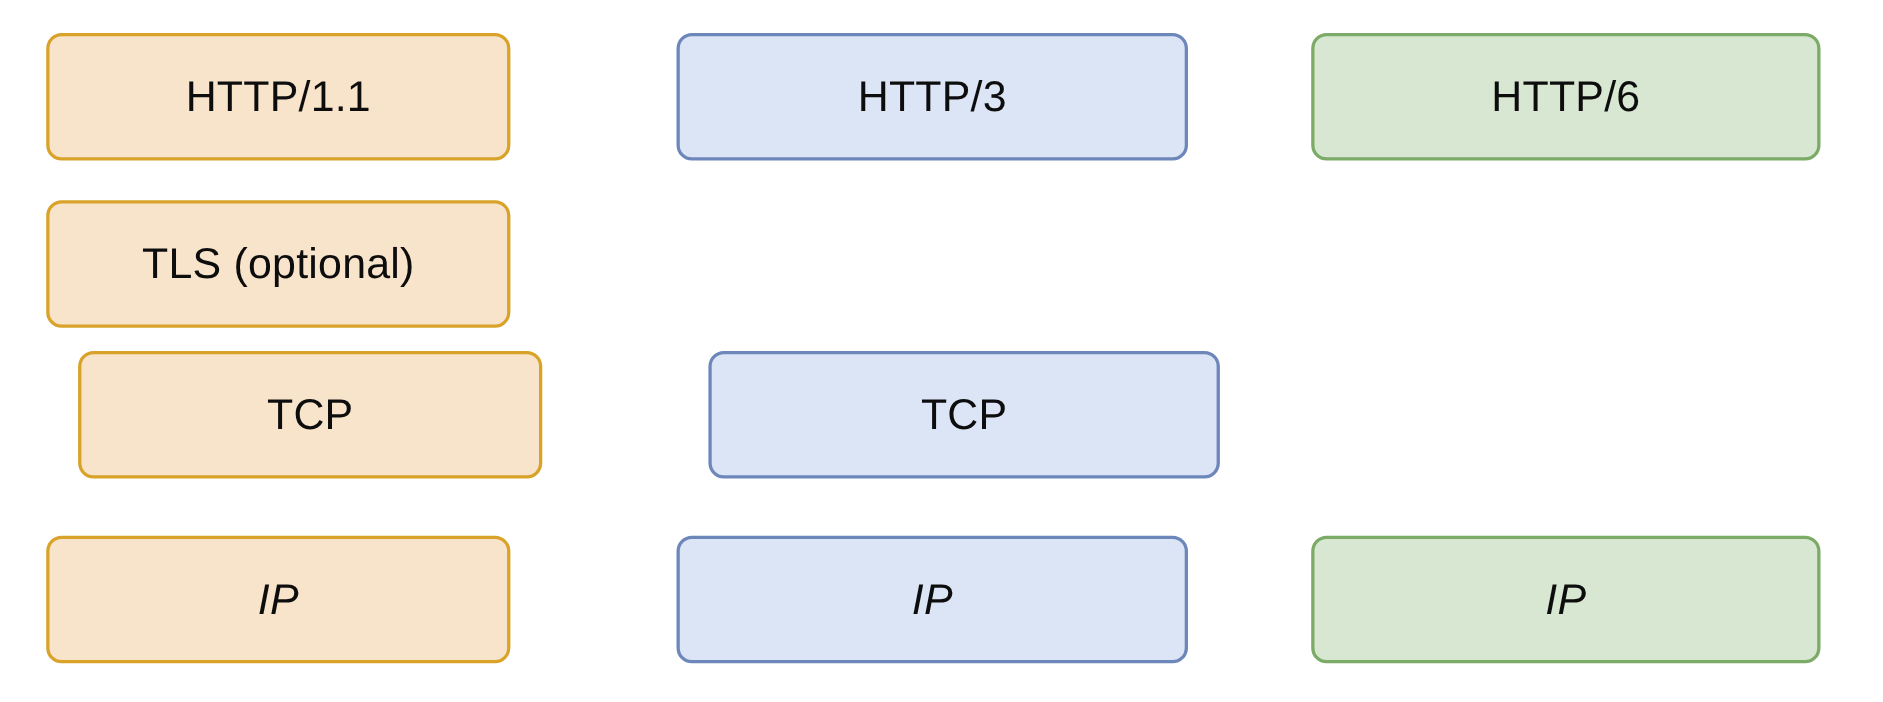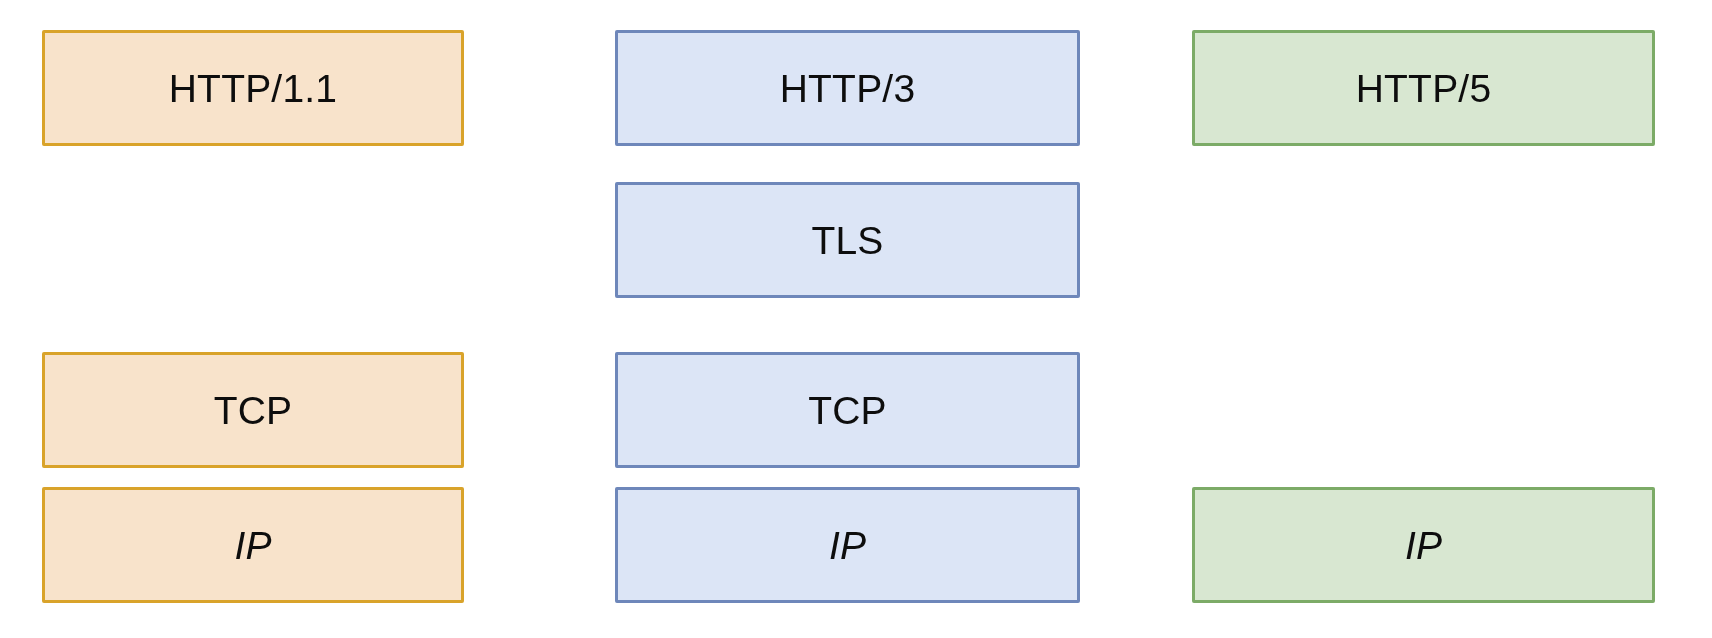--- a/index.html
+++ b/index.html
@@ -34,30 +34,30 @@
   .stack-column[data-col="2"] { left: 1192px; width: 463px; }
 
   .layer-box {
     position: absolute;
     left: 0;
     width: 100%;
     height: 116px;
     box-sizing: border-box;
     border-style: solid;
     border-width: 3px;
-    border-radius: 2px;
+    border-radius: 14px;
     display: flex;
     align-items: center;
     justify-content: center;
     overflow: hidden;
   }
 
   .layer-box[data-row="0"] { top: 30px; }
   .layer-box[data-row="1"] { top: 182px; }
-  .layer-box[data-row="2"] { top: 352px; }
+  .layer-box[data-row="2"] { top: 319px; margin-left: 29px; }
   .layer-box[data-row="3"] { top: 487px; font-style: italic; }
 
   .layer-label {
     font-size: 39px;
     line-height: 1;
     color: #0d0d0d;
     letter-spacing: 0.2px;
     white-space: nowrap;
     text-align: center;
     font-weight: 400;
@@ -81,45 +81,45 @@
 </style>
 </head>
 <body>
 
 <div id="stack-diagram">
 
   <div class="stack-column theme-orange" data-col="0">
     <div class="layer-box" data-row="0">
       <span class="layer-label">HTTP/1.1</span>
     </div>
+    <div class="layer-box" data-row="1">
+      <span class="layer-label">TLS (optional)</span>
+    </div>
     <div class="layer-box" data-row="2">
       <span class="layer-label">TCP</span>
     </div>
     <div class="layer-box" data-row="3">
       <span class="layer-label">IP</span>
     </div>
   </div>
 
   <div class="stack-column theme-blue" data-col="1">
     <div class="layer-box" data-row="0">
       <span class="layer-label">HTTP/3</span>
     </div>
-    <div class="layer-box" data-row="1">
-      <span class="layer-label">TLS</span>
-    </div>
     <div class="layer-box" data-row="2">
       <span class="layer-label">TCP</span>
     </div>
     <div class="layer-box" data-row="3">
       <span class="layer-label">IP</span>
     </div>
   </div>
 
   <div class="stack-column theme-green" data-col="2">
     <div class="layer-box" data-row="0">
-      <span class="layer-label">HTTP/5</span>
+      <span class="layer-label">HTTP/6</span>
     </div>
     <div class="layer-box" data-row="3">
       <span class="layer-label">IP</span>
     </div>
   </div>
 
 </div>
 
 </body></html>

